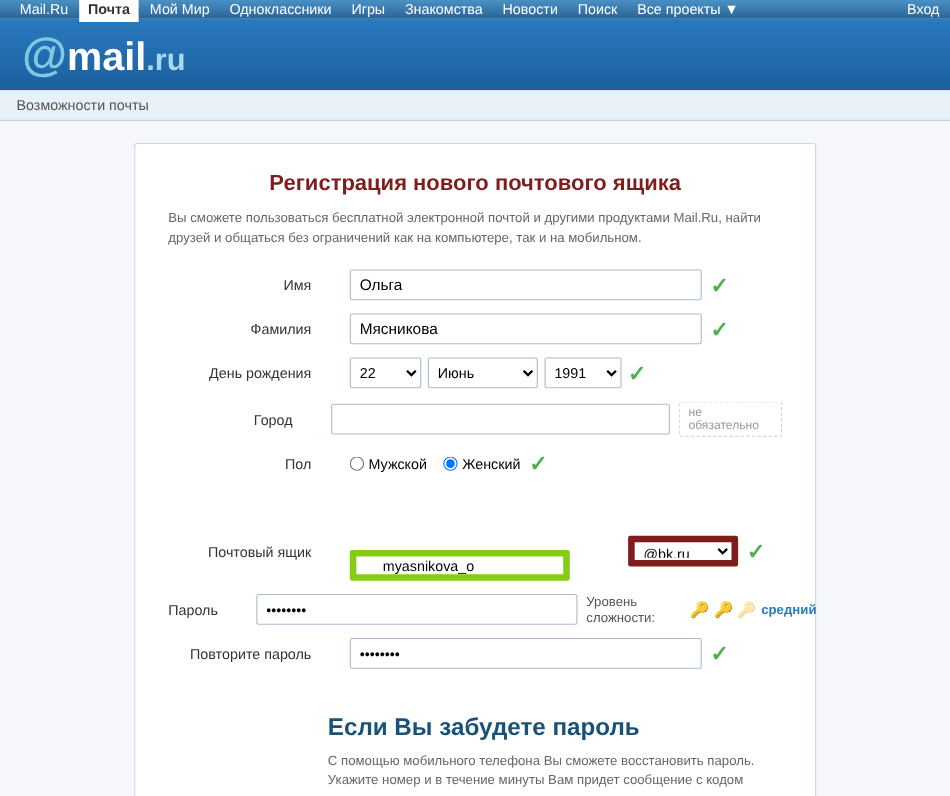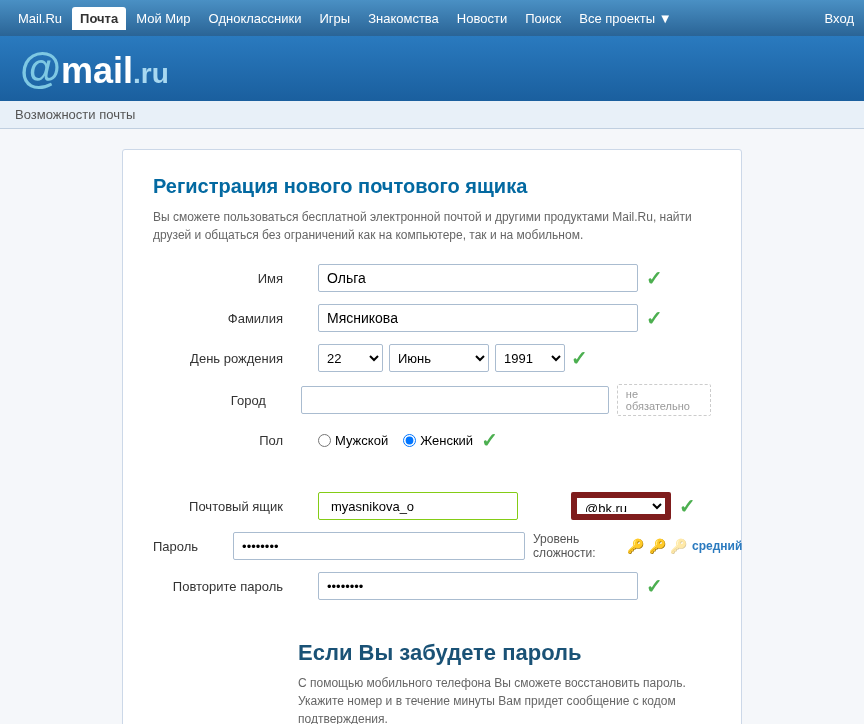--- a/index.html
+++ b/index.html
@@ -4,21 +4,21 @@
   <style>
     * { box-sizing: border-box; margin: 0; padding: 0; }
     body { font-family: Arial, sans-serif; font-size: 13px; background: #d0d8e4; min-height: 724px; }
 
     
     .top-nav {
       background: linear-gradient(to bottom, #4a90c4, #2a6496);
       padding: 0;
       display: flex;
       align-items: center;
-      height: 36px;
+      height: 17px;
       padding: 0 10px;
       gap: 2px;
     }
     .top-nav-item {
       color: #fff;
       font-size: 13px;
       padding: 4px 8px;
       cursor: pointer;
       text-decoration: none;
     }
@@ -75,22 +75,23 @@
       background: #fff;
       border: 1px solid #ccd8e8;
       width: 620px;
       padding: 25px 30px 20px;
       border-radius: 3px;
     }
 
     .form-title {
       font-size: 20px;
       font-weight: bold;
-      color: #0369a1;
+      color: #7f1d1d;
       margin-bottom: 10px;
+      text-align: center;
     }
 
     .form-desc {
       font-size: 12px;
       color: #666;
       margin-bottom: 20px;
       line-height: 1.5;
     }
 
     .form-row {
@@ -163,24 +164,25 @@
       display: flex;
       align-items: center;
       gap: 4px;
       cursor: pointer;
       font-size: 13px;
     }
 
     .email-input {
       width: 200px;
       height: 28px;
-      border: 1px solid #84cc16;
-      padding: 4px 12px;
-      font-size: 13px;
-      border-radius: 2px;
+      border: 6px solid #84cc16;
+      padding: 4px 24px;
+      font-size: 13px;
+      border-radius: 2px;
+      margin-top: 26px;
     }
 
     .domain-select {
       height: 28px;
       border: 6px solid #7f1d1d;
       font-size: 13px;
       padding: 2px 4px;
       border-radius: 2px;
       background: #fff;
       margin-left: 45px;

